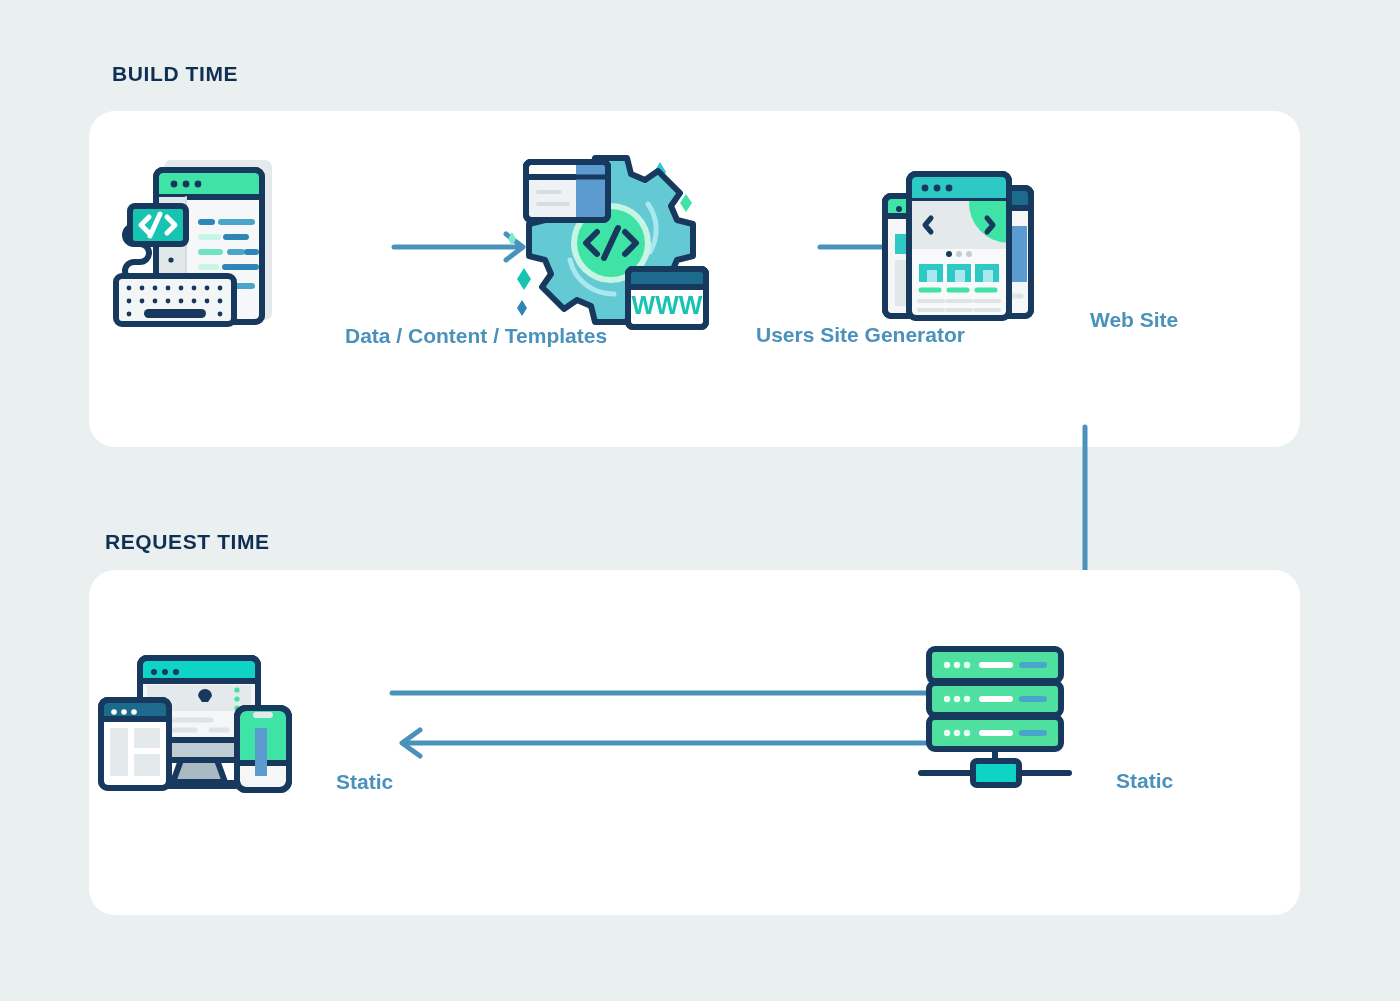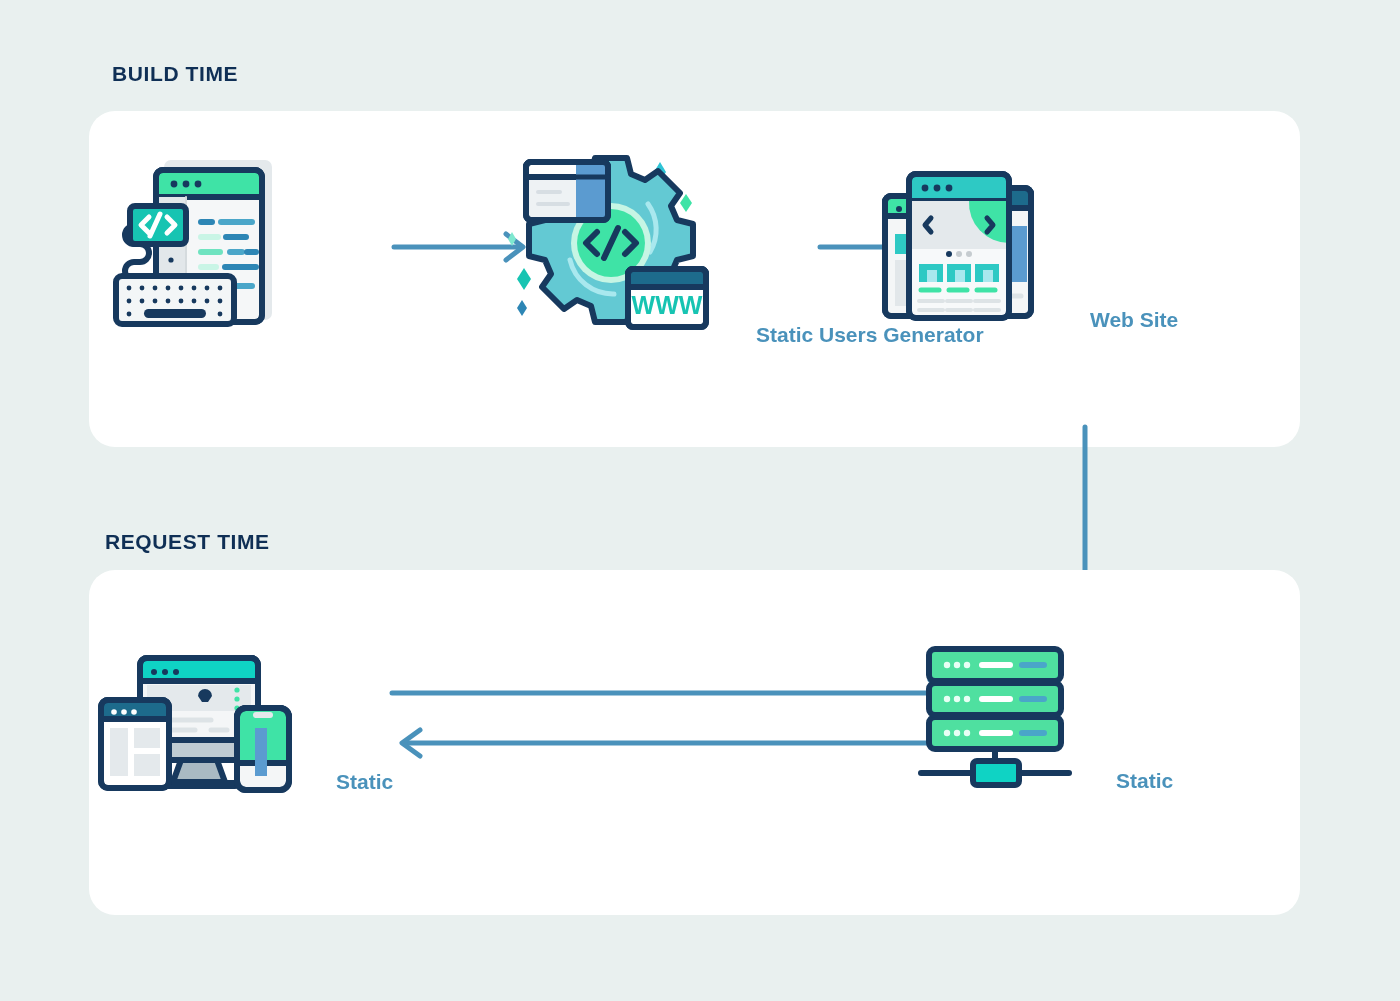--- a/index.html
+++ b/index.html
@@ -144,20 +144,21 @@
               <circle cx="90" cy="153" r="2.4"></circle>
             <circle cx="103" cy="153" r="2.4"></circle>
               <circle cx="116" cy="153" r="2.4"></circle>
             <circle cx="25" cy="166" r="2.4"></circle>
               <circle cx="116" cy="166" r="2.4"></circle>
           </g>
           <rect x="40" y="161" width="62" height="9" rx="4.5" fill="#17395e" stroke="none"></rect>
         </g>
       </svg>
     </div>
+    <div class="node-label">Data / Content / Templates</div>
   </div>
 
   <div class="arrow" id="arrow-1">
     <svg width="140" height="30" viewBox="0 0 140 30">
       <line x1="2" y1="15" x2="126" y2="15" stroke="#4a92bb" stroke-width="5" stroke-linecap="round"></line>
       <polyline points="114,2 131,15 114,28" fill="none" stroke="#4a92bb" stroke-width="5" stroke-linecap="round" stroke-linejoin="round"></polyline>
     </svg>
   </div>
 
   <div class="node" id="node-ssg">
@@ -193,21 +194,21 @@
           <line x1="38" y1="50" x2="60" y2="50" stroke="#d7dee3" stroke-width="4"></line>
           <line x1="38" y1="62" x2="68" y2="62" stroke="#d7dee3" stroke-width="4"></line>
 
           <rect x="128" y="127" width="78" height="58" rx="5" fill="#ffffff"></rect>
           <path d="M128 132 a5 5 0 0 1 5 -5 h68 a5 5 0 0 1 5 5 v13 h-78 z" fill="#1d6b8c"></path>
           <rect x="128" y="127" width="78" height="58" rx="5" fill="none"></rect>
           <text x="167" y="172" font-family="'Liberation Sans', sans-serif" font-size="25" font-weight="bold" fill="#17c4b2" text-anchor="middle" stroke="none">WWW</text>
         </g>
       </svg>
     </div>
-    <div class="node-label">Static Users Generator</div>
+    <div class="node-label">Users Site Generator</div>
   </div>
 
   <div class="arrow" id="arrow-2">
     <svg width="140" height="30" viewBox="0 0 140 30">
       <line x1="2" y1="15" x2="126" y2="15" stroke="#4a92bb" stroke-width="5" stroke-linecap="round"></line>
       <polyline points="114,2 131,15 114,28" fill="none" stroke="#4a92bb" stroke-width="5" stroke-linecap="round" stroke-linejoin="round"></polyline>
     </svg>
   </div>
 
   <div class="node" id="node-site">

